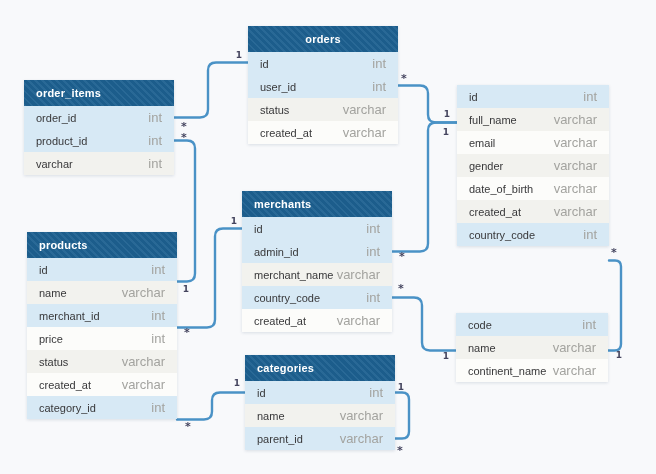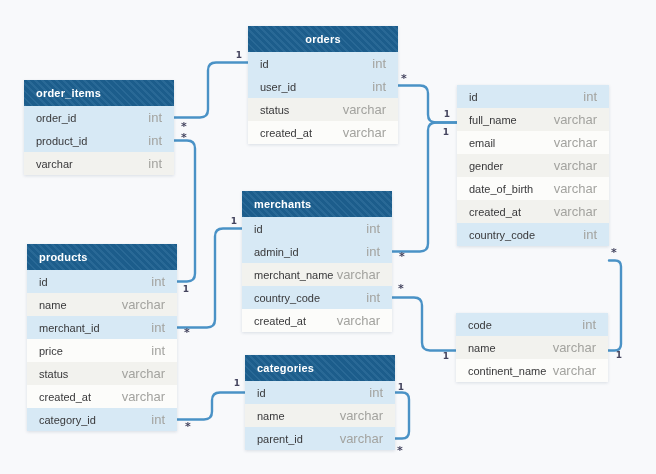--- a/index.html
+++ b/index.html
@@ -150,21 +150,21 @@
         </div>
         <div class="tbl-row key">
           <span class="col-name">country_code</span>
           <span class="col-type">int</span>
         </div>
         <div class="tbl-row">
           <span class="col-name">created_at</span>
           <span class="col-type">varchar</span>
         </div>
       </div>
-      <div class="db-table" style="left: 27px; top: 244px; width: 150px;">
+      <div class="db-table" style="left: 27px; top: 232px; width: 150px;">
         <div class="tbl-header"><span>products</span></div>
         <div class="tbl-row key">
           <span class="col-name">id</span>
           <span class="col-type">int</span>
         </div>
         <div class="tbl-row alt">
           <span class="col-name">name</span>
           <span class="col-type">varchar</span>
         </div>
         <div class="tbl-row key">

